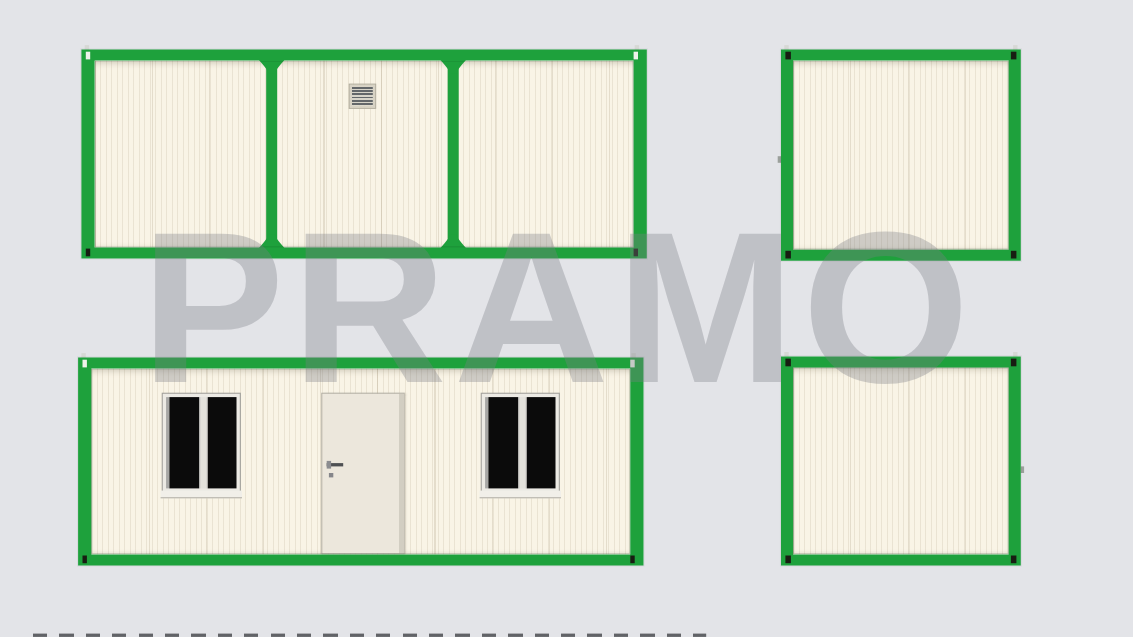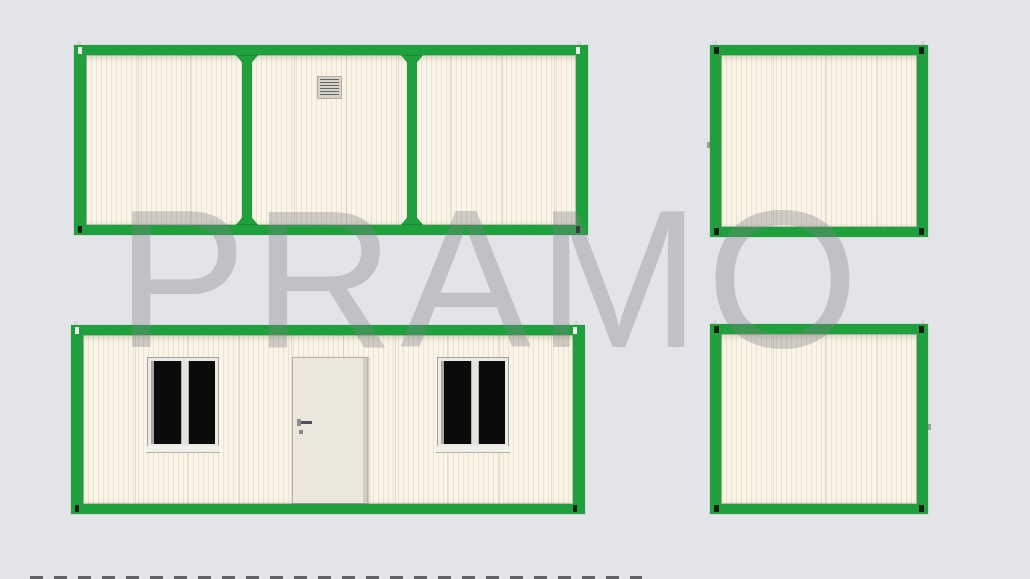--- a/index.html
+++ b/index.html
@@ -71,22 +71,22 @@
     position:absolute;z-index:2;box-sizing:border-box;
     background:linear-gradient(90deg,var(--door-beige,#ece7dc) 0 94%,#d2cec2 94%);
     border:1px solid #b7b3a8;box-shadow:2px 0 2px rgba(0,0,0,0.10);
   }
   .door-handle{position:absolute;left:4px;top:63px;width:15px;height:3px;background:#4e5053;z-index:2;}
   .door-handle::before{content:"";position:absolute;left:0;top:-2px;width:4px;height:7px;background:#8b8c90;}
   .door-lock{position:absolute;left:6px;top:72px;width:4px;height:4px;background:#85868a;z-index:2;}
 
   
   .watermark{
-    position:absolute;left:116px;top:182px;z-index:10;pointer-events:none;
-    font-weight:normal;font-size:196px;line-height:1;letter-spacing:6px;
+    position:absolute;left:128px;top:182px;z-index:10;pointer-events:none;
+    font-weight:bold;font-size:196px;line-height:1;letter-spacing:6px;
     color:var(--watermark,#7d7f87);opacity:0.34;white-space:nowrap;
   }
 
   
   .cutoff{
     position:absolute;left:30px;bottom:0;width:612px;height:3px;z-index:11;opacity:.85;
     background:repeating-linear-gradient(90deg,#4a4c50 0 13px,rgba(0,0,0,0) 13px 24px);
   }
 </style>
 </head>

